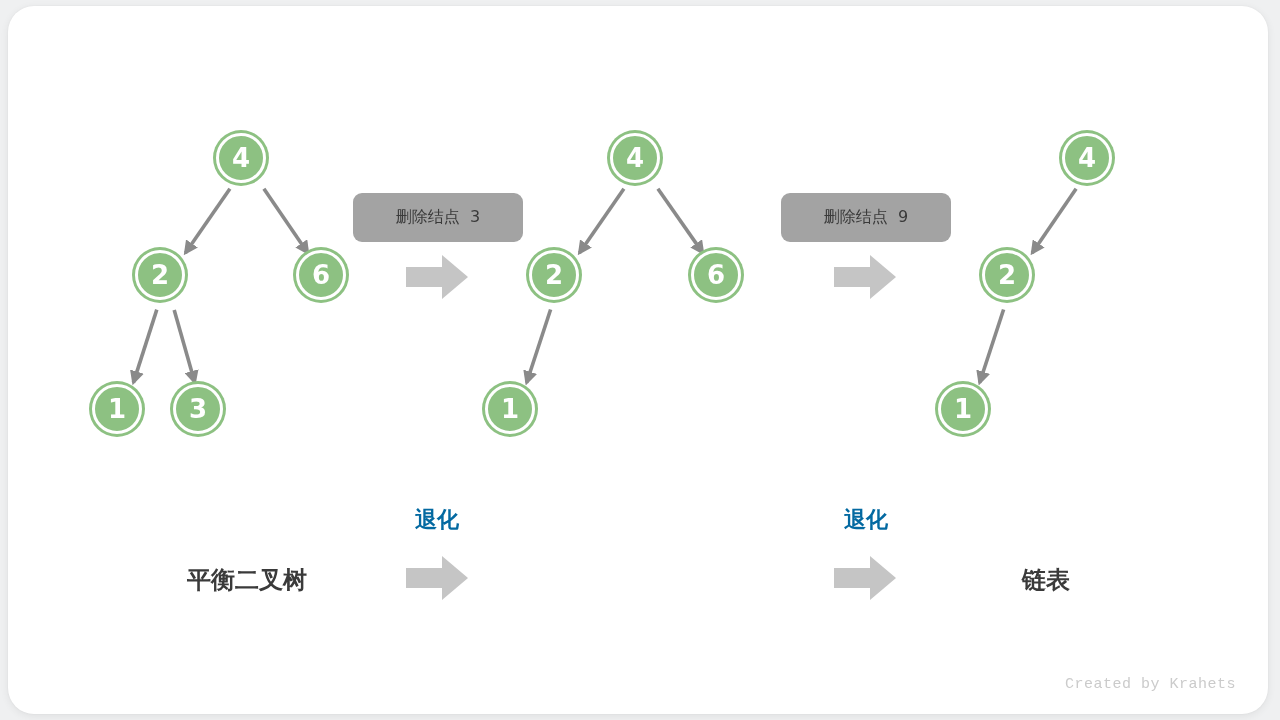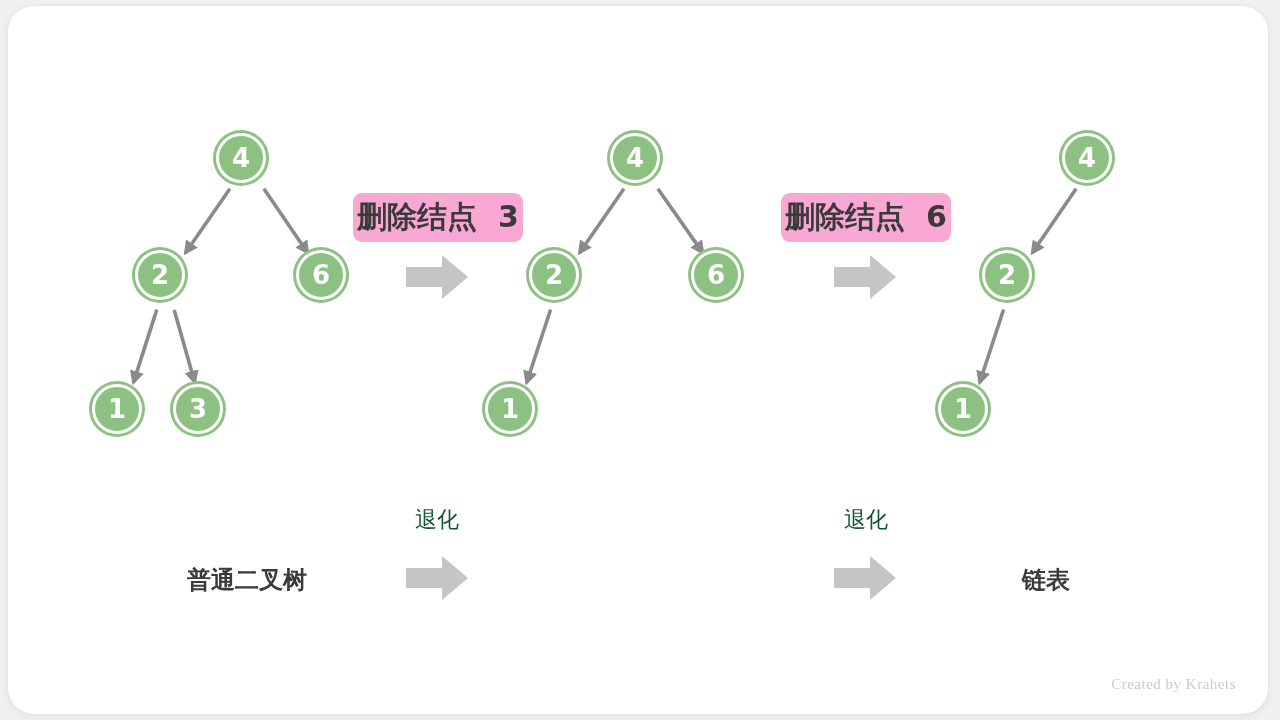--- a/index.html
+++ b/index.html
@@ -19,38 +19,38 @@
   .edges-layer { position:absolute; left:0; top:0; pointer-events:none; }
   .node {
     position:absolute; width:50px; height:50px; border-radius:50%;
     background:#8dc182; border:3px solid #ffffff;
     box-shadow:0 0 0 3px #8dc182;
     display:flex; align-items:center; justify-content:center;
     color:#ffffff; font-size:26px; font-weight:bold;
   }
   .op-label {
     position:absolute; width:170px; height:49px;
-    background:#f9a8d4; border-radius:9px;
+    background:#a3a3a3; border-radius:9px;
     display:flex; align-items:center; justify-content:center;
-    font-size:30px; font-weight:bold; color:#3a3a3a;
+    font-size:16px; font-weight:normal; color:#3a3a3a;
     white-space:pre;
   }
   .block-arrow { position:absolute; }
   .block-arrow polygon { fill:#c5c5c5; }
   .caption {
     position:absolute; transform:translateX(-50%);
     font-size:24px; font-weight:bold; color:#3a3a3a; white-space:nowrap;
   }
   .transition-label {
     position:absolute; transform:translateX(-50%);
-    font-size:22px; font-weight:normal; color:#14532d; white-space:nowrap;
+    font-size:22px; font-weight:bold; color:#0369a1; white-space:nowrap;
   }
   .watermark {
     position:absolute; right:44px; top:676px;
-    font-family:Liberation Serif, serif;
+    font-family:Liberation Mono, monospace;
     font-size:15px; color:#cbcbcb; letter-spacing:0.5px;
   }
 </style>
 </head>
 <body>
 
 <div class="card"></div>
 
 <div class="stage">
 
@@ -85,37 +85,37 @@
   <div class="node" style="left:610px;top:133px">4</div>
   <div class="node" style="left:529px;top:250px">2</div>
   <div class="node" style="left:691px;top:250px">6</div>
   <div class="node" style="left:485px;top:384px">1</div>
 
   <div class="node" style="left:1062px;top:133px">4</div>
   <div class="node" style="left:982px;top:250px">2</div>
   <div class="node" style="left:938px;top:384px">1</div>
 
   <div class="op-label" style="left:353px;top:193px">删除结点  3</div>
-  <div class="op-label" style="left:781px;top:193px">删除结点  6</div>
+  <div class="op-label" style="left:781px;top:193px">删除结点  9</div>
 
   <svg class="block-arrow" style="left:406px;top:253px" width="64" height="48" viewBox="0 0 64 48">
     <polygon points="0,14 36,14 36,2 62,24 36,46 36,34 0,34"></polygon>
   </svg>
   <svg class="block-arrow" style="left:834px;top:253px" width="64" height="48" viewBox="0 0 64 48">
     <polygon points="0,14 36,14 36,2 62,24 36,46 36,34 0,34"></polygon>
   </svg>
 
   <div class="transition-label" style="left:437px;top:505px">退化</div>
   <div class="transition-label" style="left:866px;top:505px">退化</div>
 
   <svg class="block-arrow" style="left:406px;top:554px" width="64" height="48" viewBox="0 0 64 48">
     <polygon points="0,14 36,14 36,2 62,24 36,46 36,34 0,34"></polygon>
   </svg>
   <svg class="block-arrow" style="left:834px;top:554px" width="64" height="48" viewBox="0 0 64 48">
     <polygon points="0,14 36,14 36,2 62,24 36,46 36,34 0,34"></polygon>
   </svg>
 
-  <div class="caption" style="left:247px;top:564px">普通二叉树</div>
+  <div class="caption" style="left:247px;top:564px">平衡二叉树</div>
   <div class="caption" style="left:1046px;top:564px">链表</div>
 
   <div class="watermark">Created by Krahets</div>
 
 </div>
 
 </body></html>

